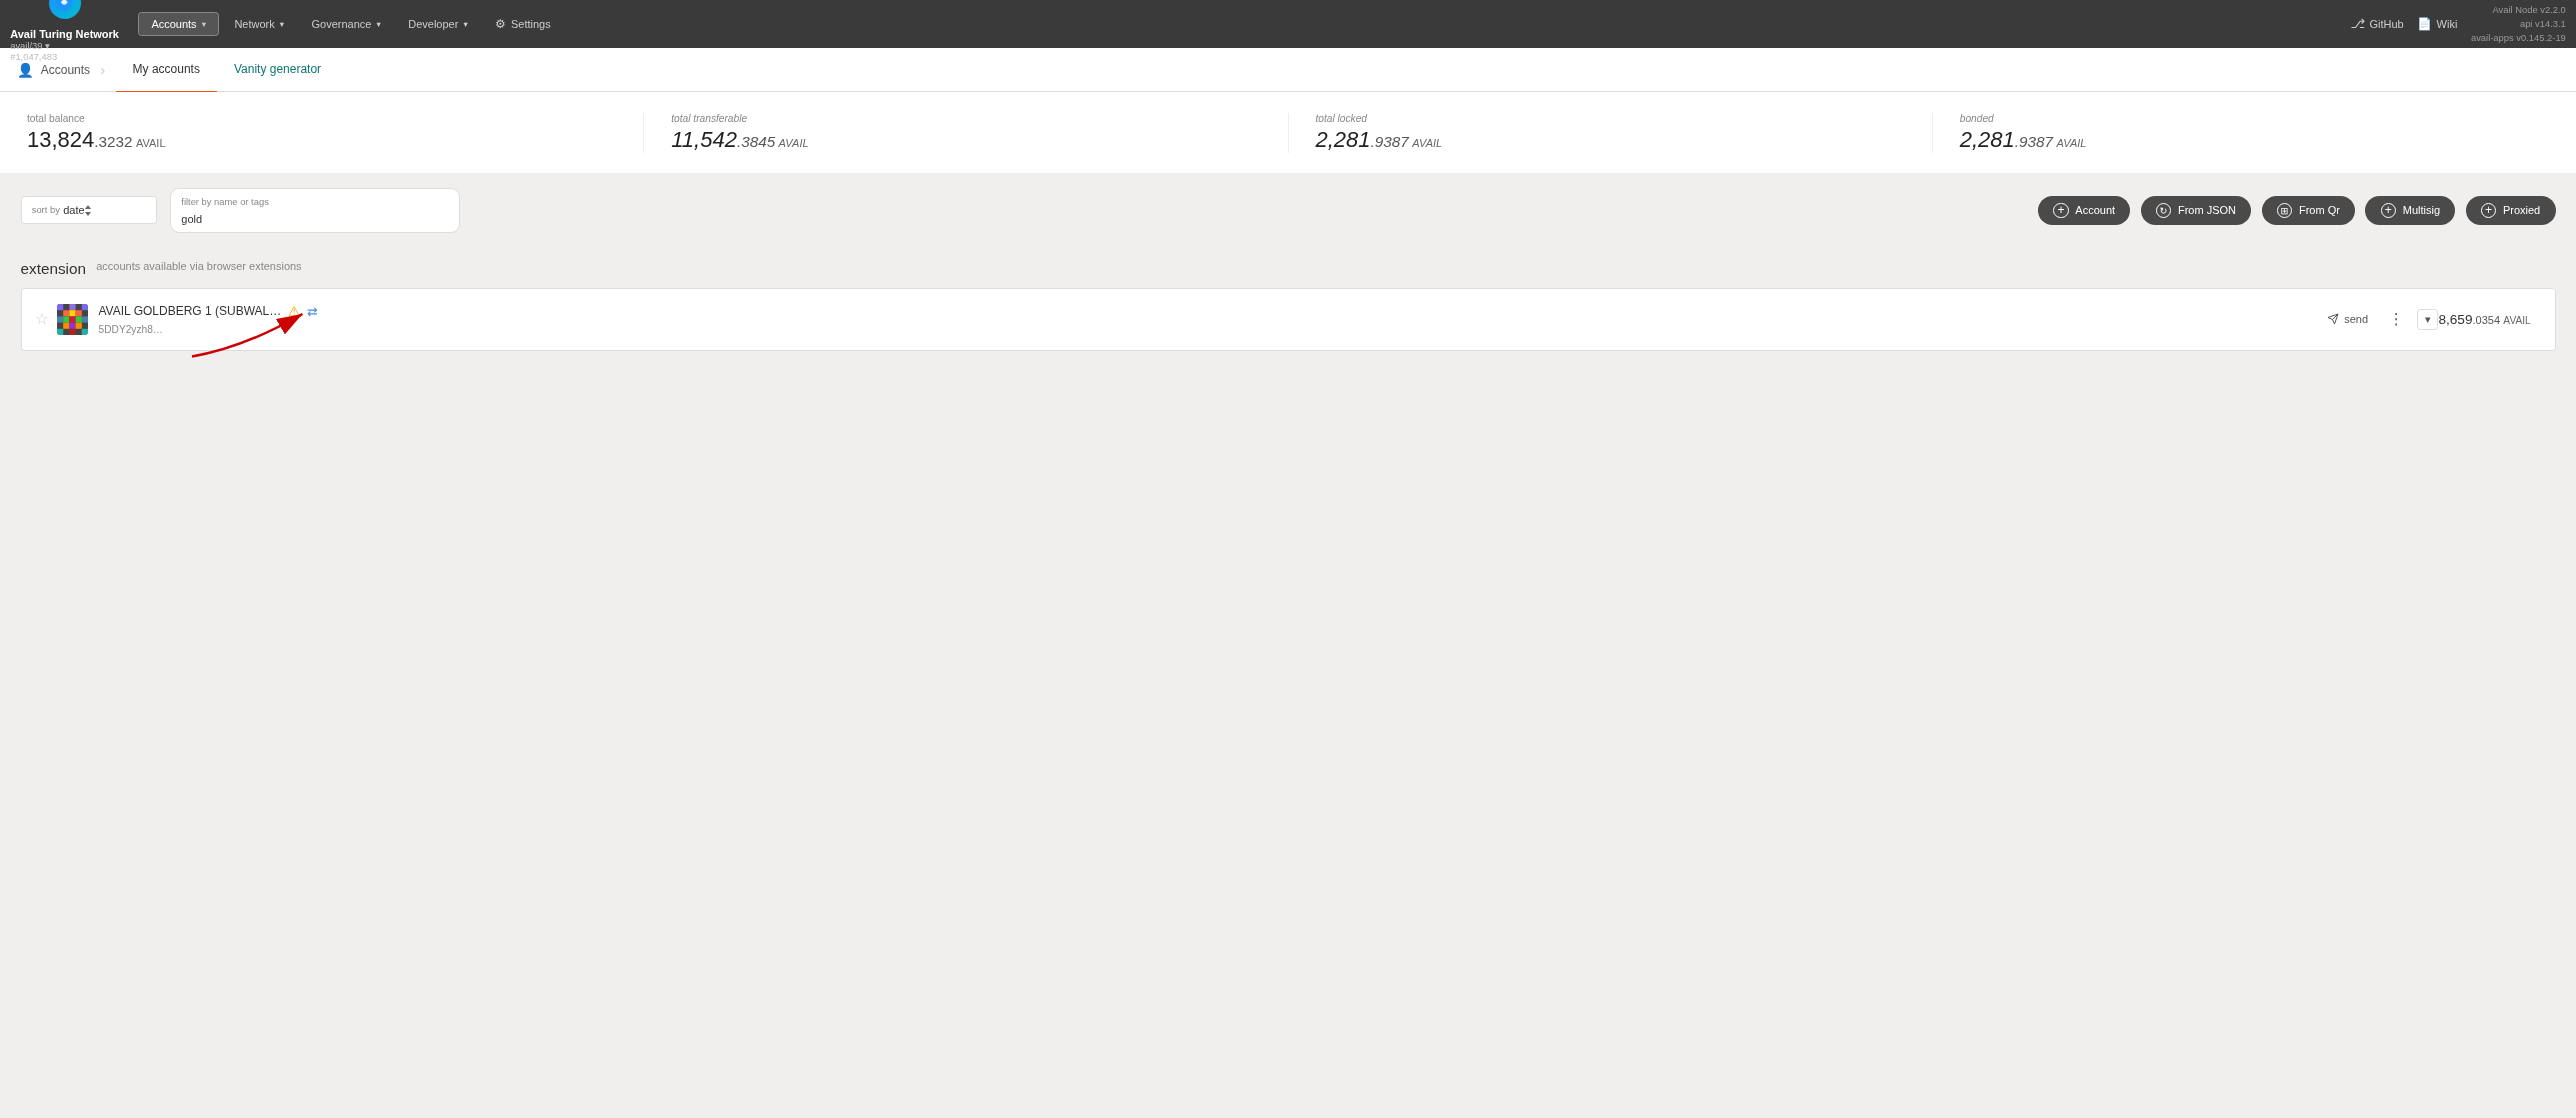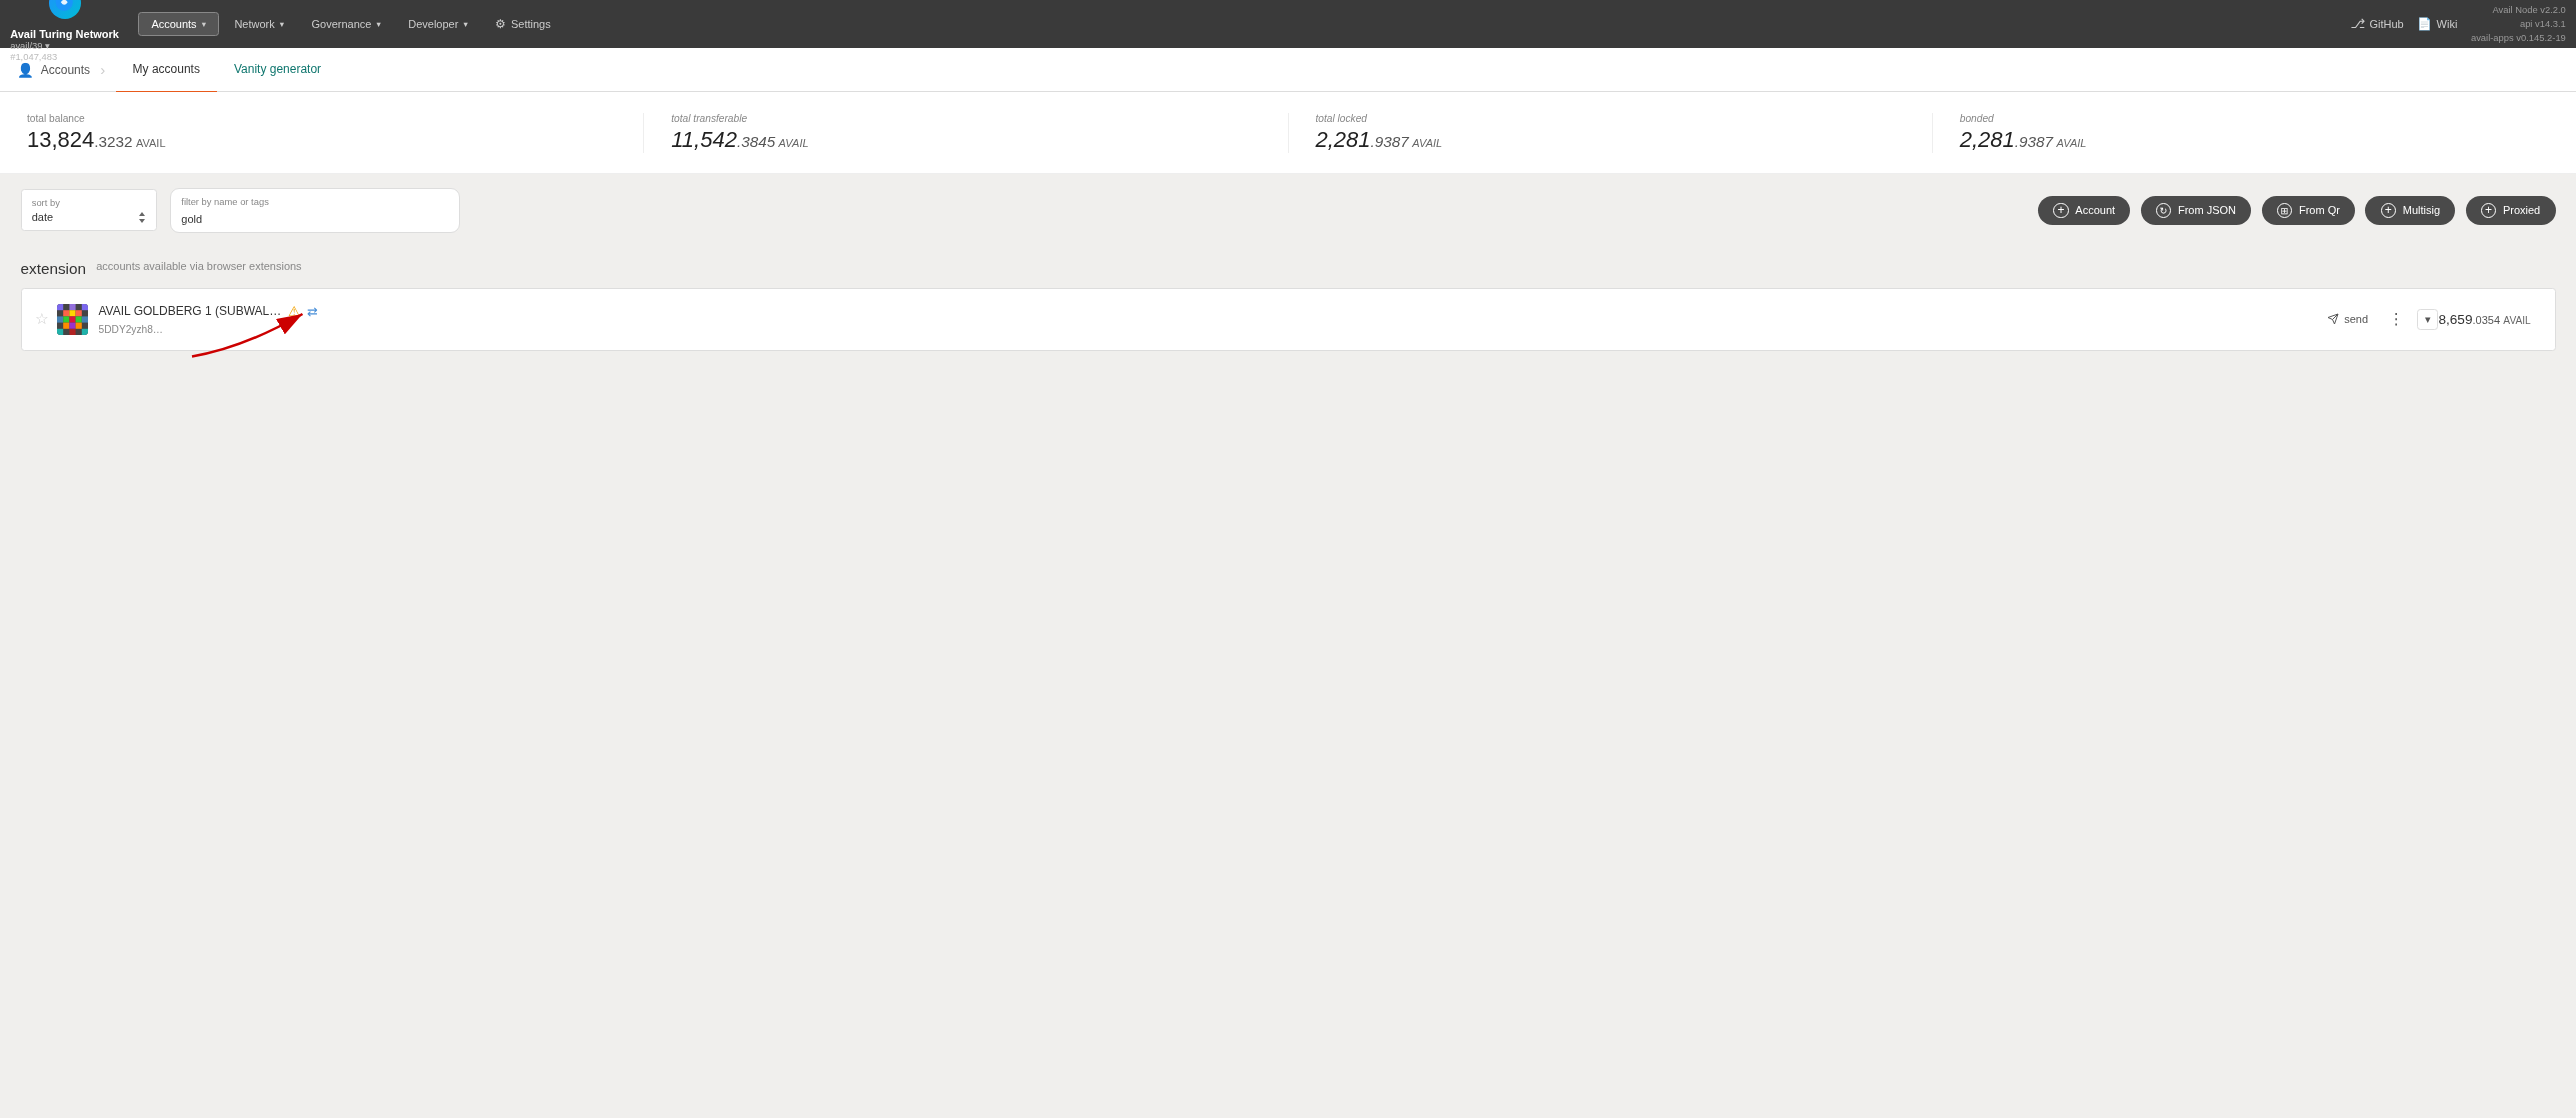--- a/index.html
+++ b/index.html
@@ -157,21 +157,21 @@
     
     .toolbar {
       display: flex;
       align-items: center;
       padding: 13.6px 20.5px;
       background: #f0efed;
       gap: 13.6px;
     }
     .sort-control {
       display: flex;
-      flex-direction: column;
+      flex-direction: row;
       gap: 3.4px;
       background: #fff;
       border: 0.9px solid #ddd;
       border-radius: 3.4px;
       padding: 6.8px 10.2px;
       min-width: 136px;
     }
     .sort-label { font-size: 9.4px; color: #888; }
     .sort-value-row {
       display: flex;

